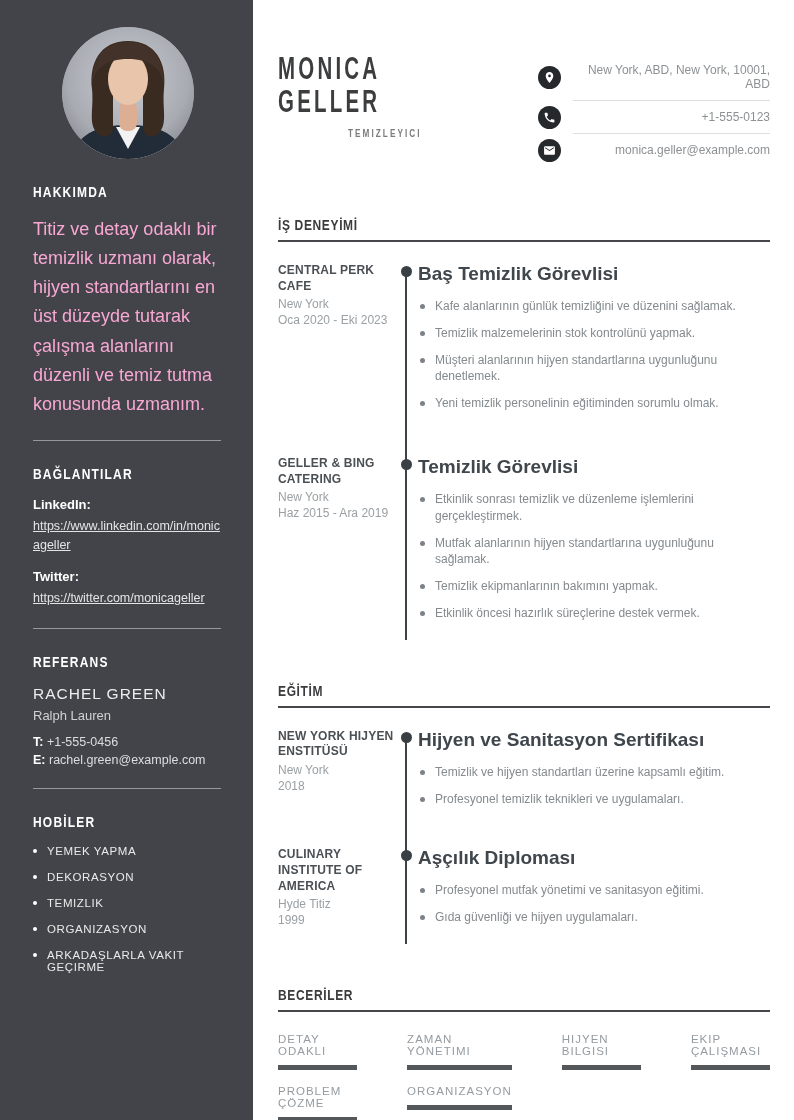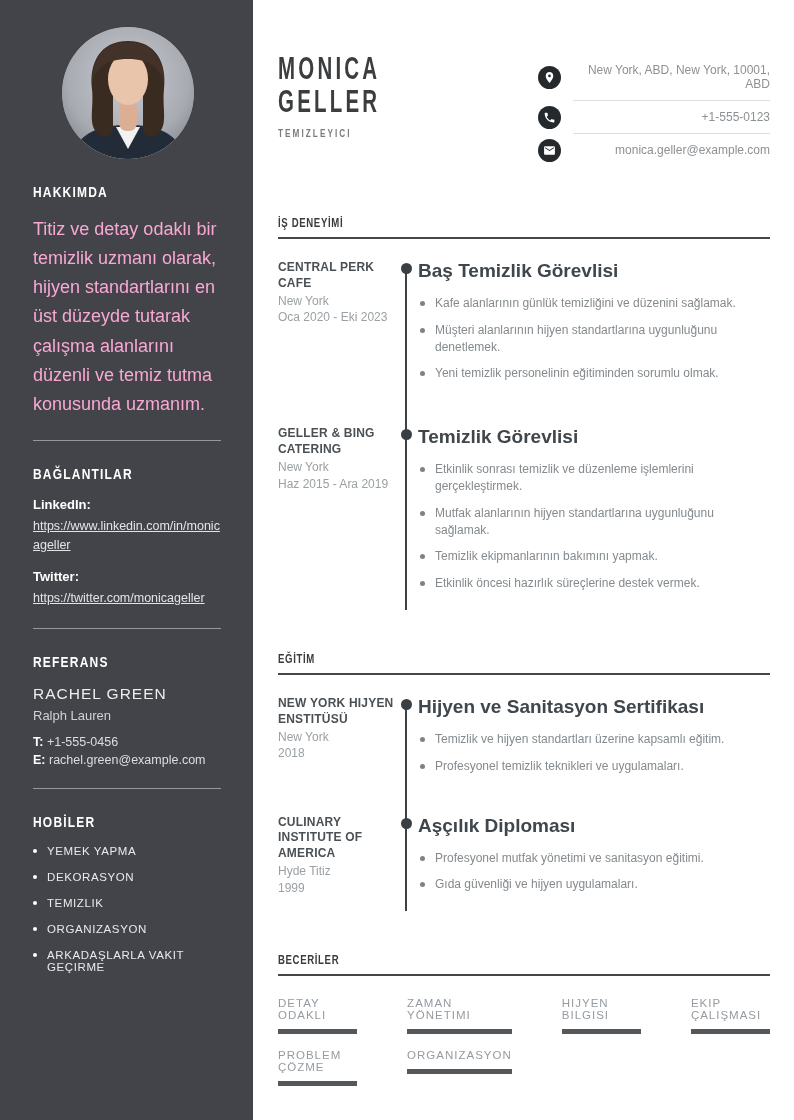--- a/index.html
+++ b/index.html
@@ -25,31 +25,31 @@
   .ref-line b { color:#ffffff; }
   .hobby-list { list-style:none; margin-top:4px; }
   .hobby-list li { font-size:11.5px; letter-spacing:0.6px; color:#e9eaeb; margin-bottom:14px; position:relative; padding-left:14px; }
   .hobby-list li::before { content:""; position:absolute; left:0; top:4px; width:4px; height:4px; border-radius:50%; background:#ffffff; }
 
   
   .main { flex:1; padding:52px 24px 0 25px; }
   .head { display:flex; justify-content:space-between; align-items:flex-start; }
   .name-first, .name-last { font-size:32px; font-weight:900; color:#3c3d3f; letter-spacing:5px; line-height:1.04; }
   .name-first span, .name-last span { display:inline-block; transform:scaleX(0.64); transform-origin:left center; white-space:nowrap; }
-  .job-title { font-size:10px; font-weight:bold; color:#7c7c7f; letter-spacing:2.5px; margin-top:9px; }
+  .job-title { font-size:10px; font-weight:bold; color:#7c7c7f; letter-spacing:2.5px; margin-top:9px;text-align:right; }
   .job-title span { display:inline-block; transform:scaleX(0.82); transform-origin:left center; }
   .contact { width:232px; margin-top:2px; }
   .crow { display:flex; align-items:center; gap:12px; }
   .cicon { width:23px; height:23px; min-width:23px; border-radius:50%; background:#26292c; display:flex; align-items:center; justify-content:center; }
   .cicon svg { width:13px; height:13px; fill:#ffffff; }
   .ctext { flex:1; font-size:12px; color:#8d9194; padding:9px 0;text-align:right; }
   .crow.rule .ctext { border-bottom:1px solid #dedede; }
 
   .section { margin-top:50px; }
-  .sec-h { border-bottom:2px solid #47474b; padding-bottom:7px; margin-bottom:21px; font-size:12px; font-weight:bold; color:#3b3b3d; letter-spacing:0.8px; }
+  .sec-h { border-bottom:2px solid #47474b; padding-bottom:7px; margin-bottom:21px; font-size:15px; font-weight:bold; color:#3b3b3d; letter-spacing:0.8px; }
   .entries { position:relative; }
   .entries::before { content:""; position:absolute; left:127px; top:8px; bottom:-8px; width:2px; background:#3d4246; }
   .entry { display:grid; grid-template-columns:116px 24px 1fr; margin-bottom:34px; }
   .entry:last-child { margin-bottom:0; }
   .einfo .org { font-size:12px; font-weight:bold; color:#4b5054; line-height:1.3; letter-spacing:0.2px; margin-bottom:2px; }
   .einfo .loc, .einfo .date { font-size:12px; color:#9aa0a4; line-height:1.35; }
   .tl { display:flex; justify-content:center; }
   .dot { width:11px; height:11px; min-height:11px; border-radius:50%; background:#3a3f44; margin-top:3px; z-index:1; }
   .econtent h4 { font-size:19px; font-weight:bold; color:#3f464c; margin-bottom:13px; }
   .econtent ul { list-style:none; }
@@ -187,20 +187,21 @@
             <div class="loc">New York</div>
             <div class="date">Oca 2020 - Eki 2023</div>
           </div>
           <div class="tl">
               <span class="dot"></span>
             </div>
           <div class="econtent">
             <h4>Baş Temizlik Görevlisi</h4>
             <ul>
               <li>Kafe alanlarının günlük temizliğini ve düzenini sağlamak.</li>
+              <li>Temizlik malzemelerinin stok kontrolünü yapmak.</li>
               <li>Müşteri alanlarının hijyen standartlarına uygunluğunu denetlemek.</li>
               <li>Yeni temizlik personelinin eğitiminden sorumlu olmak.</li>
             </ul>
           </div>
         </article>
 
         <article class="entry">
           <div class="einfo">
             <div class="org">GELLER &amp; BING CATERING</div>
             <div class="loc">New York</div>

